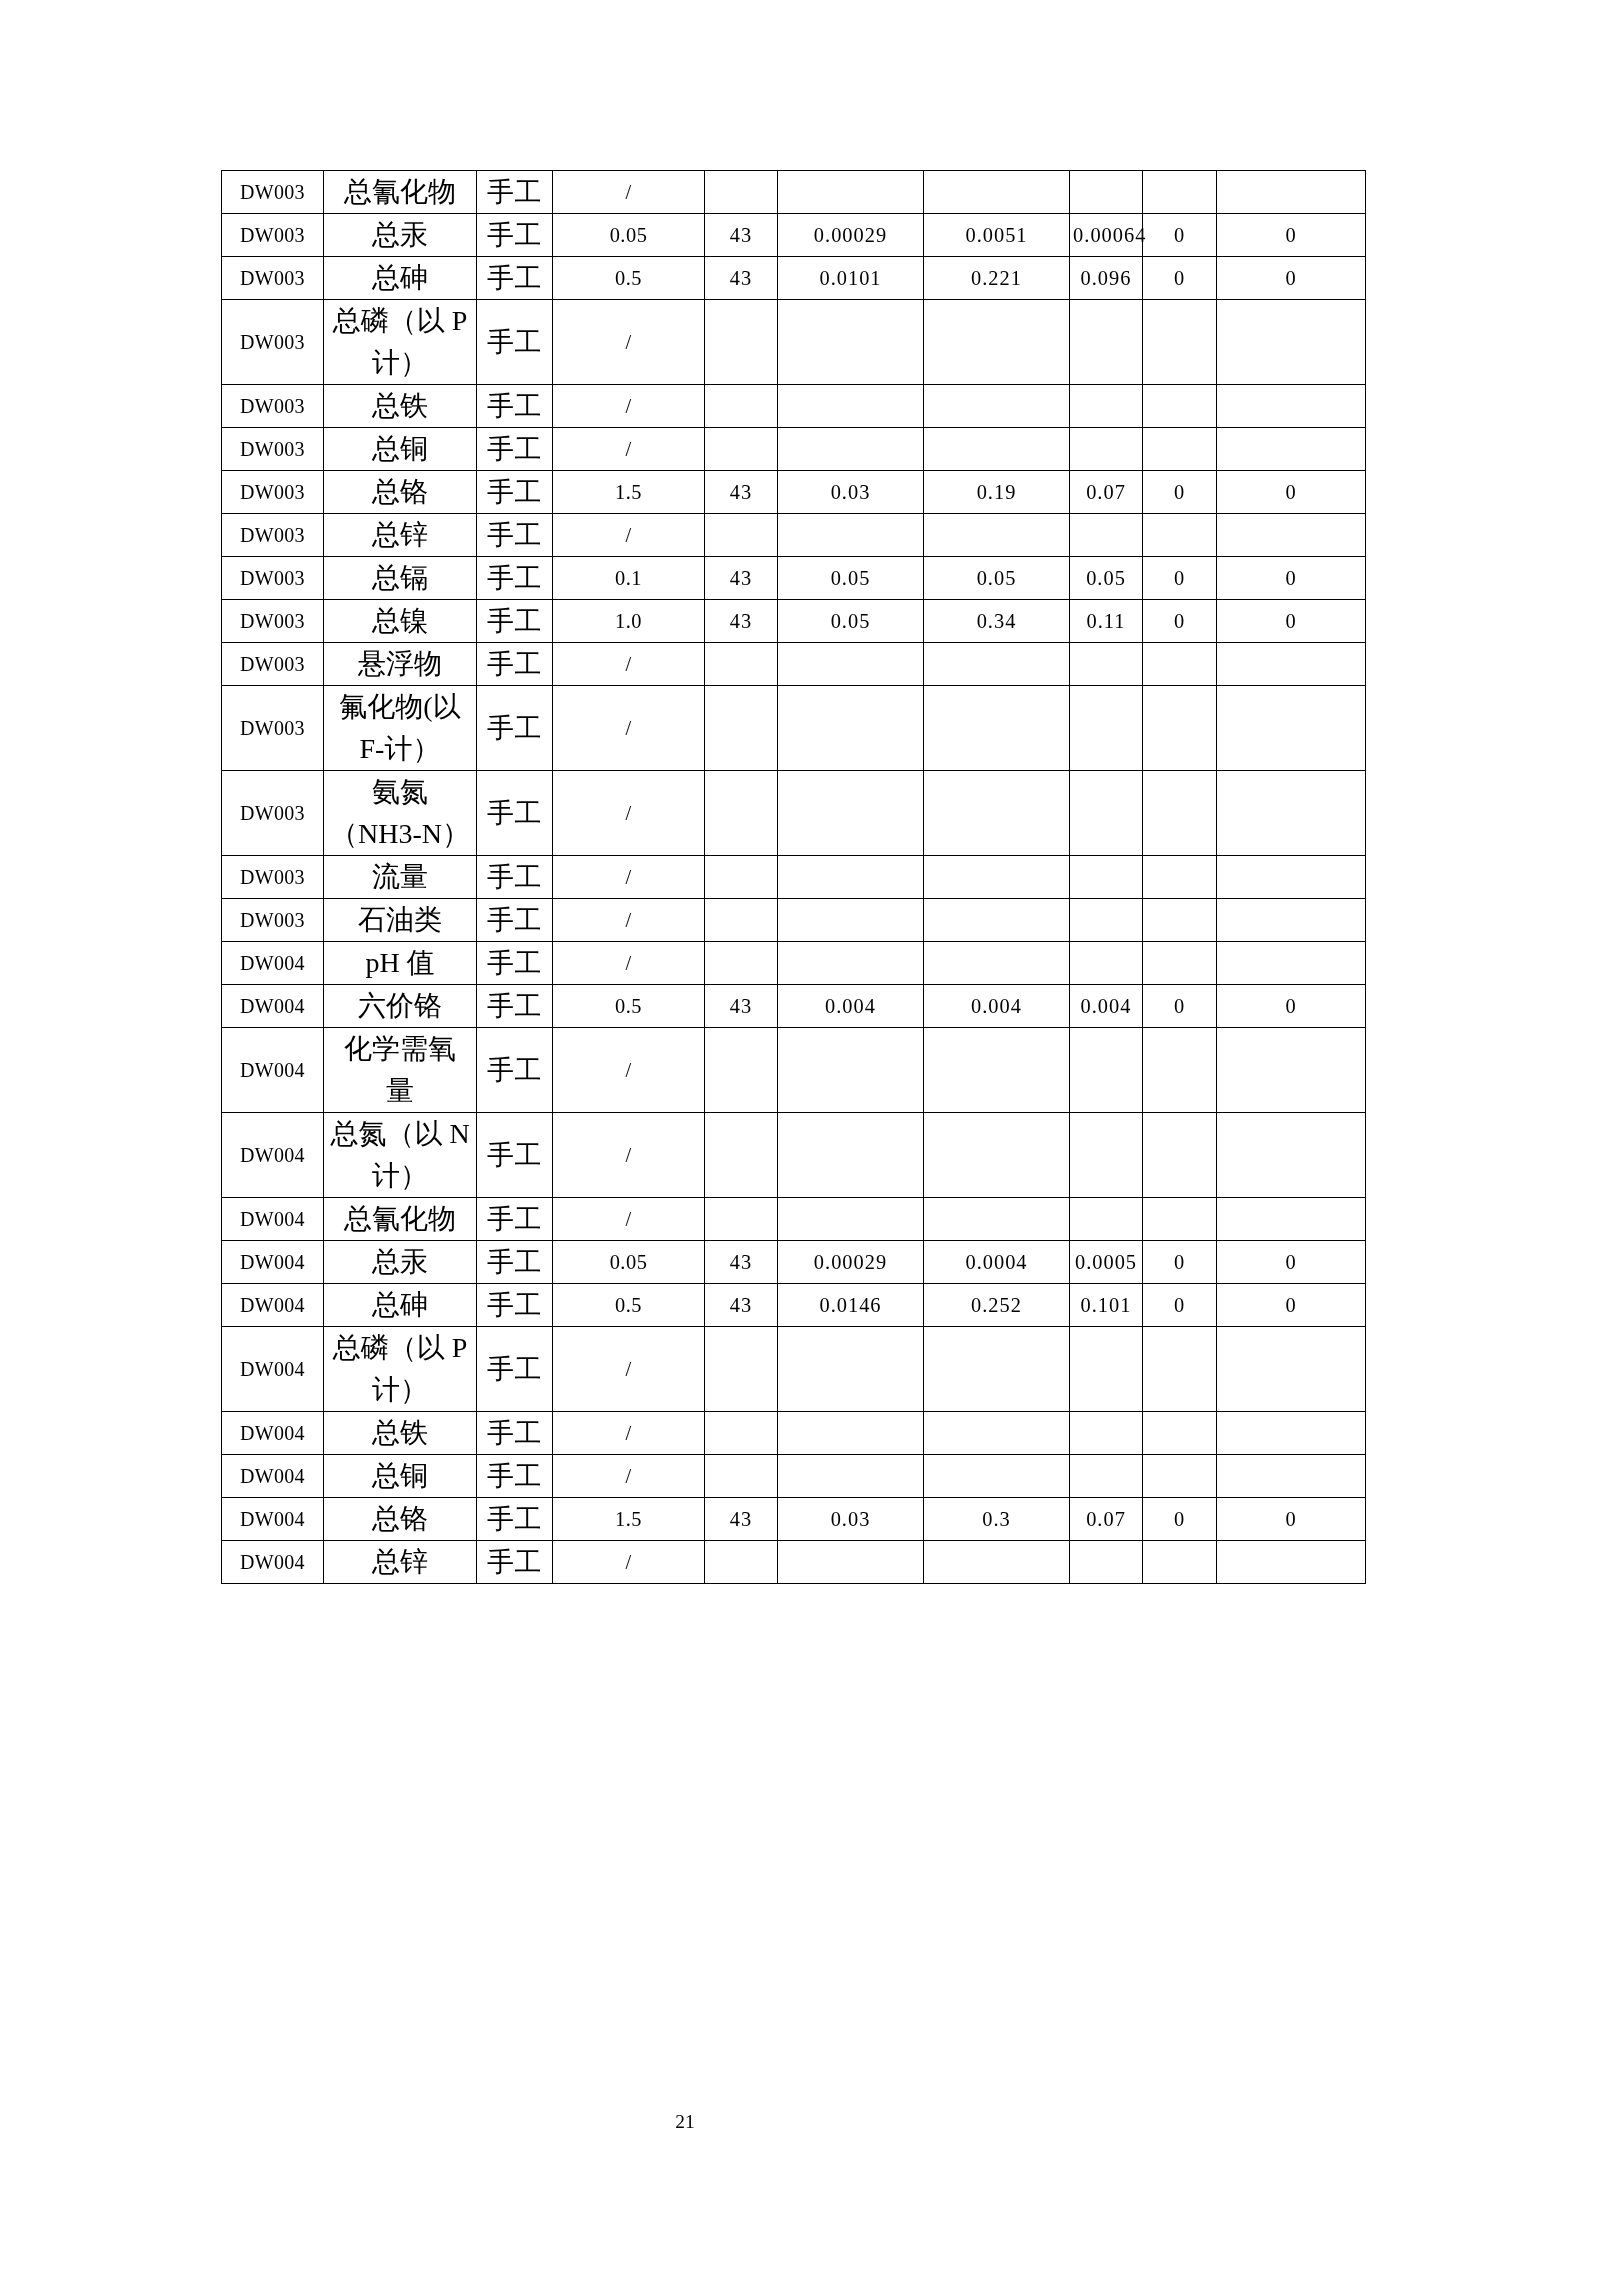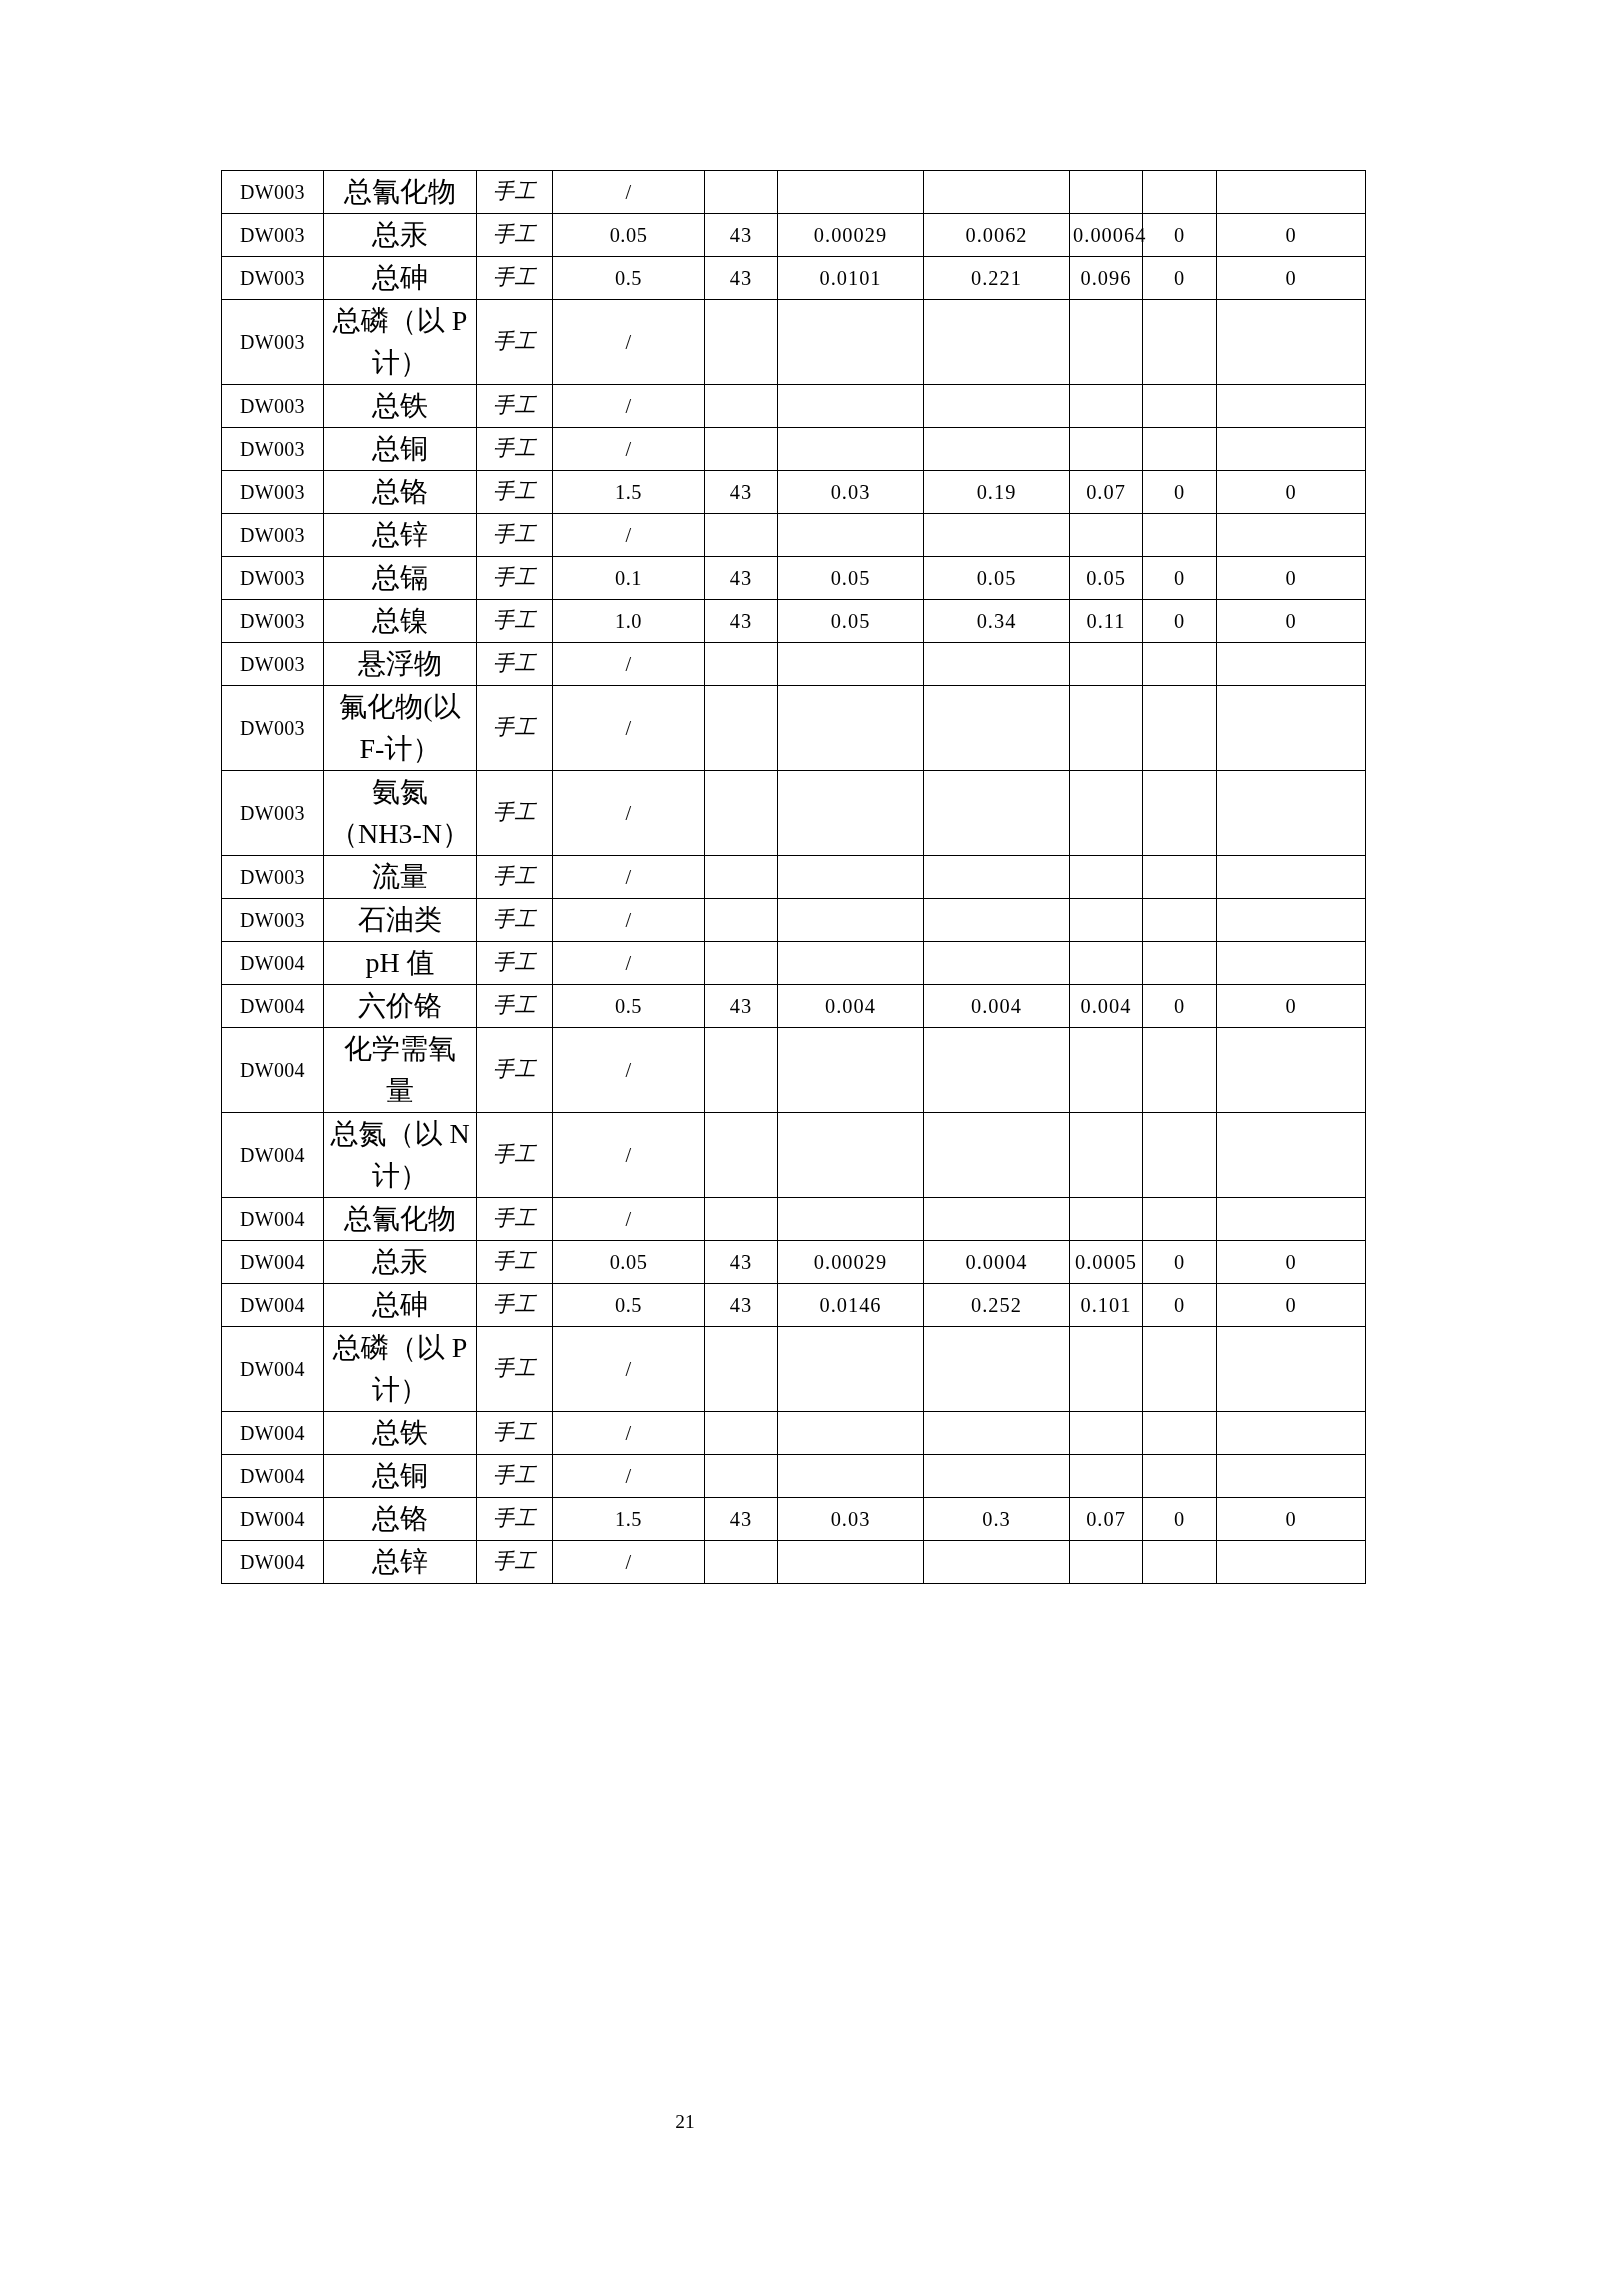--- a/index.html
+++ b/index.html
@@ -52,21 +52,21 @@
   col.c4 { width: 152px; }
   col.c5 { width: 73px; }
   col.c6 { width: 146px; }
   col.c7 { width: 146px; }
   col.c8 { width: 73px; }
   col.c9 { width: 74px; }
   col.c10 { width: 149px; }
 
   td.code   { font-size: 20px; letter-spacing: 0.3px; }
   td.item   { font-size: 28px; letter-spacing: 0px; }
-  td.method { font-size: 21px; font-style: italic; }
+  td.method { font-size: 27px; }
   td.num    { font-size: 20.4px; letter-spacing: 1px; }
   td.slash  { font-size: 20.4px; }
 
   
   tr.h1 td { height: 41px; }
   tr.h2 td { height: 70px; }
 
   .item-wrap {
     display: block;
     line-height: 1.5;
@@ -150,21 +150,21 @@
           <td class="slash">
             <span class="item-wrap">0.05</span>
           </td>
           <td class="num">
             <span class="item-wrap">43</span>
           </td>
           <td class="num">
             <span class="item-wrap">0.00029</span>
           </td>
           <td class="num">
-            <span class="item-wrap">0.0062</span>
+            <span class="item-wrap">0.0051</span>
           </td>
           <td class="num">
             <span class="item-wrap">0.00064</span>
           </td>
           <td class="num">
             <span class="item-wrap">0</span>
           </td>
           <td class="num">
             <span class="item-wrap">0</span>
           </td>

